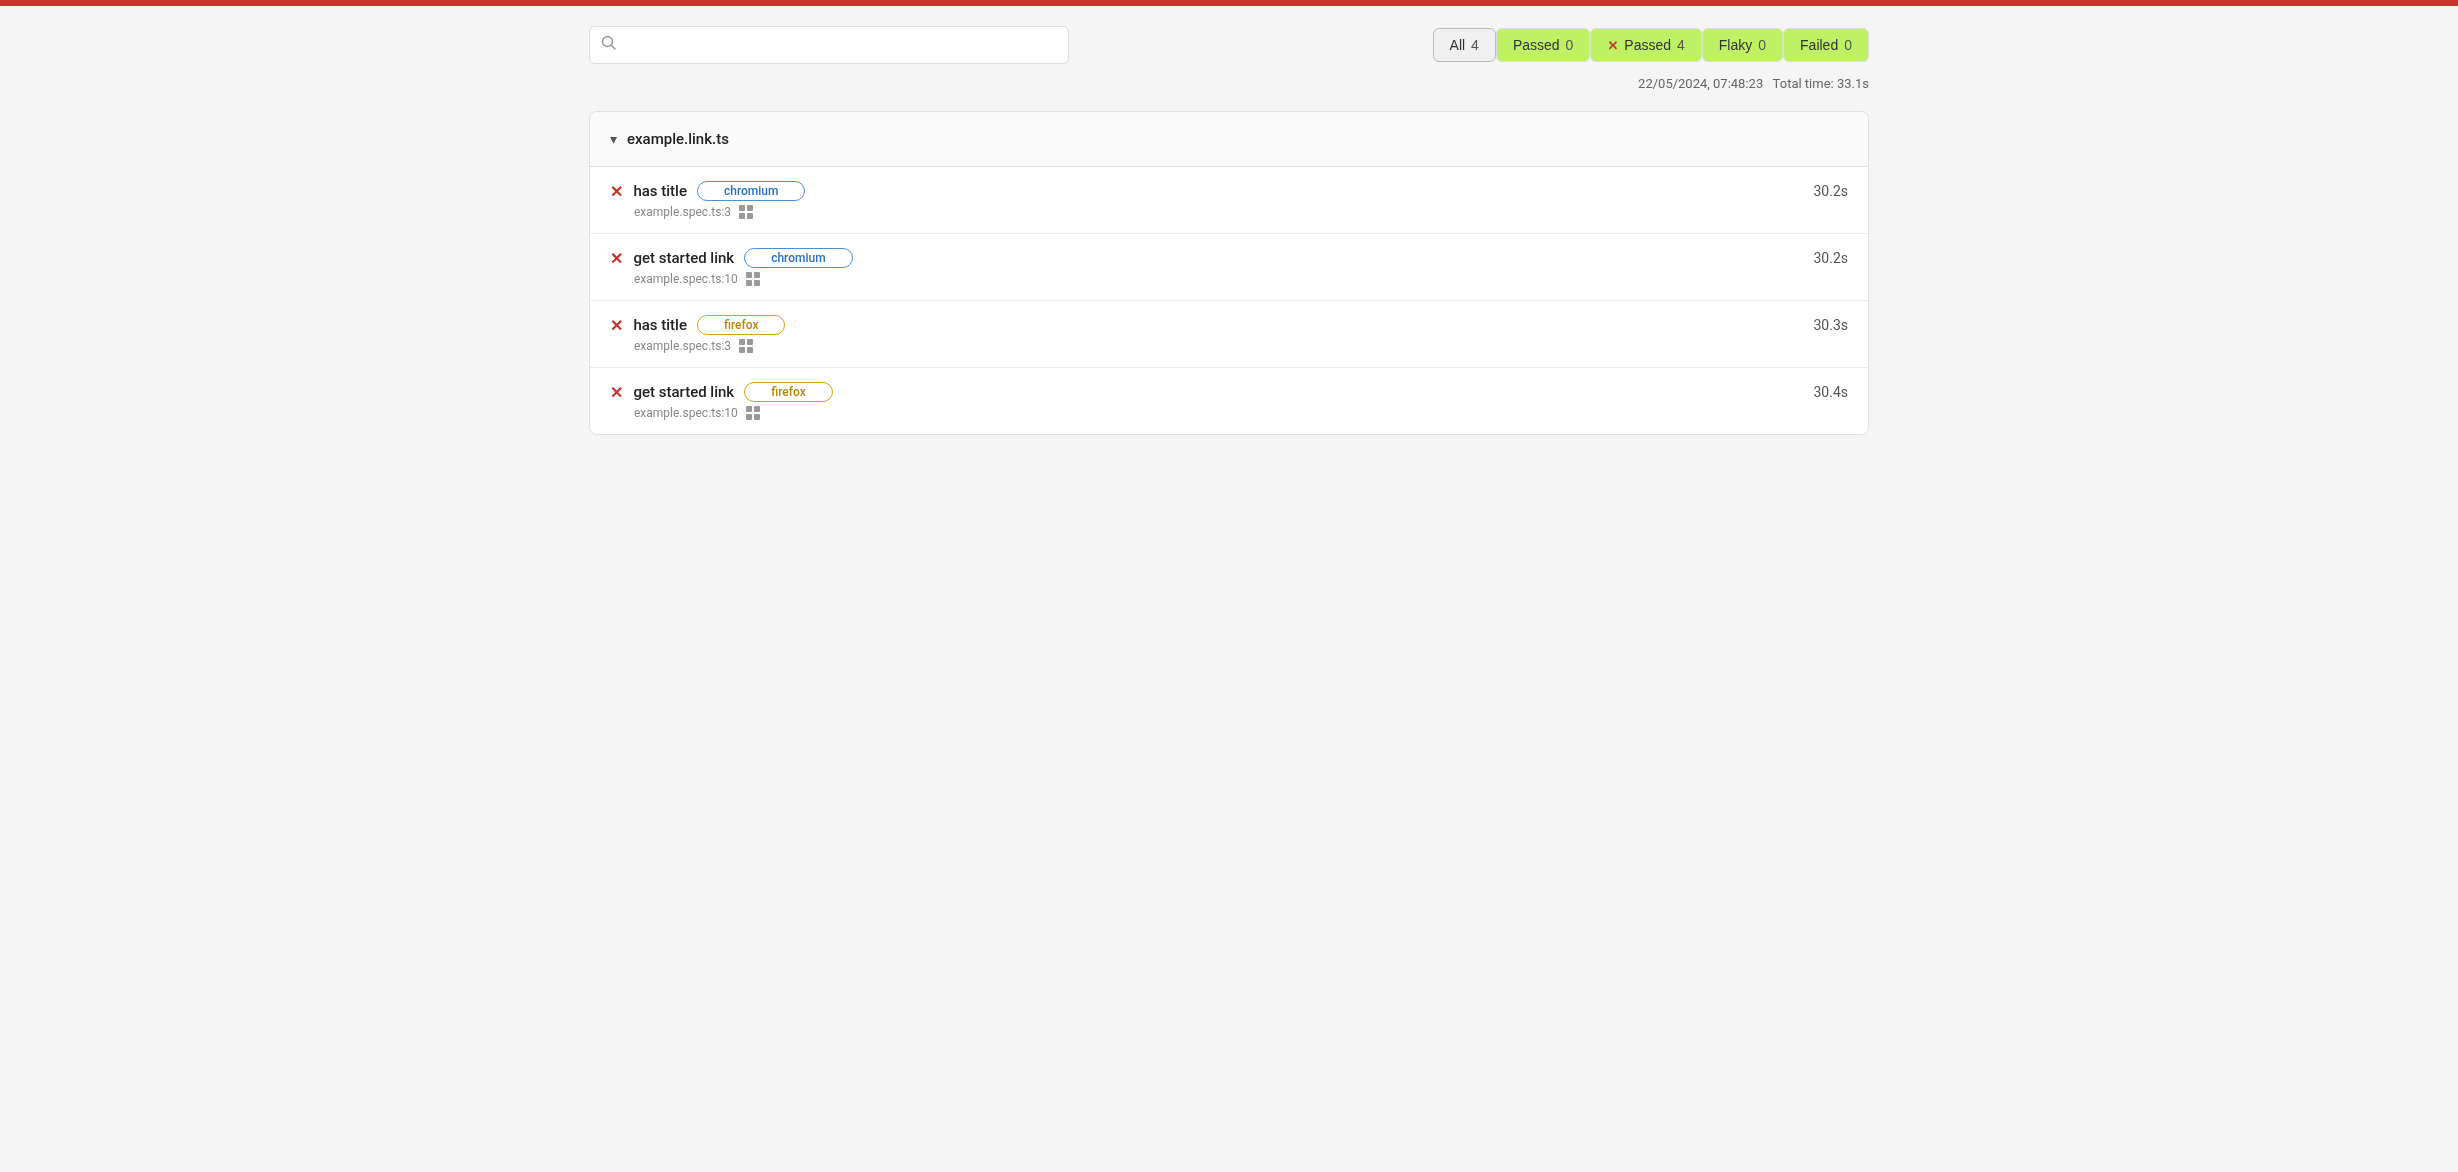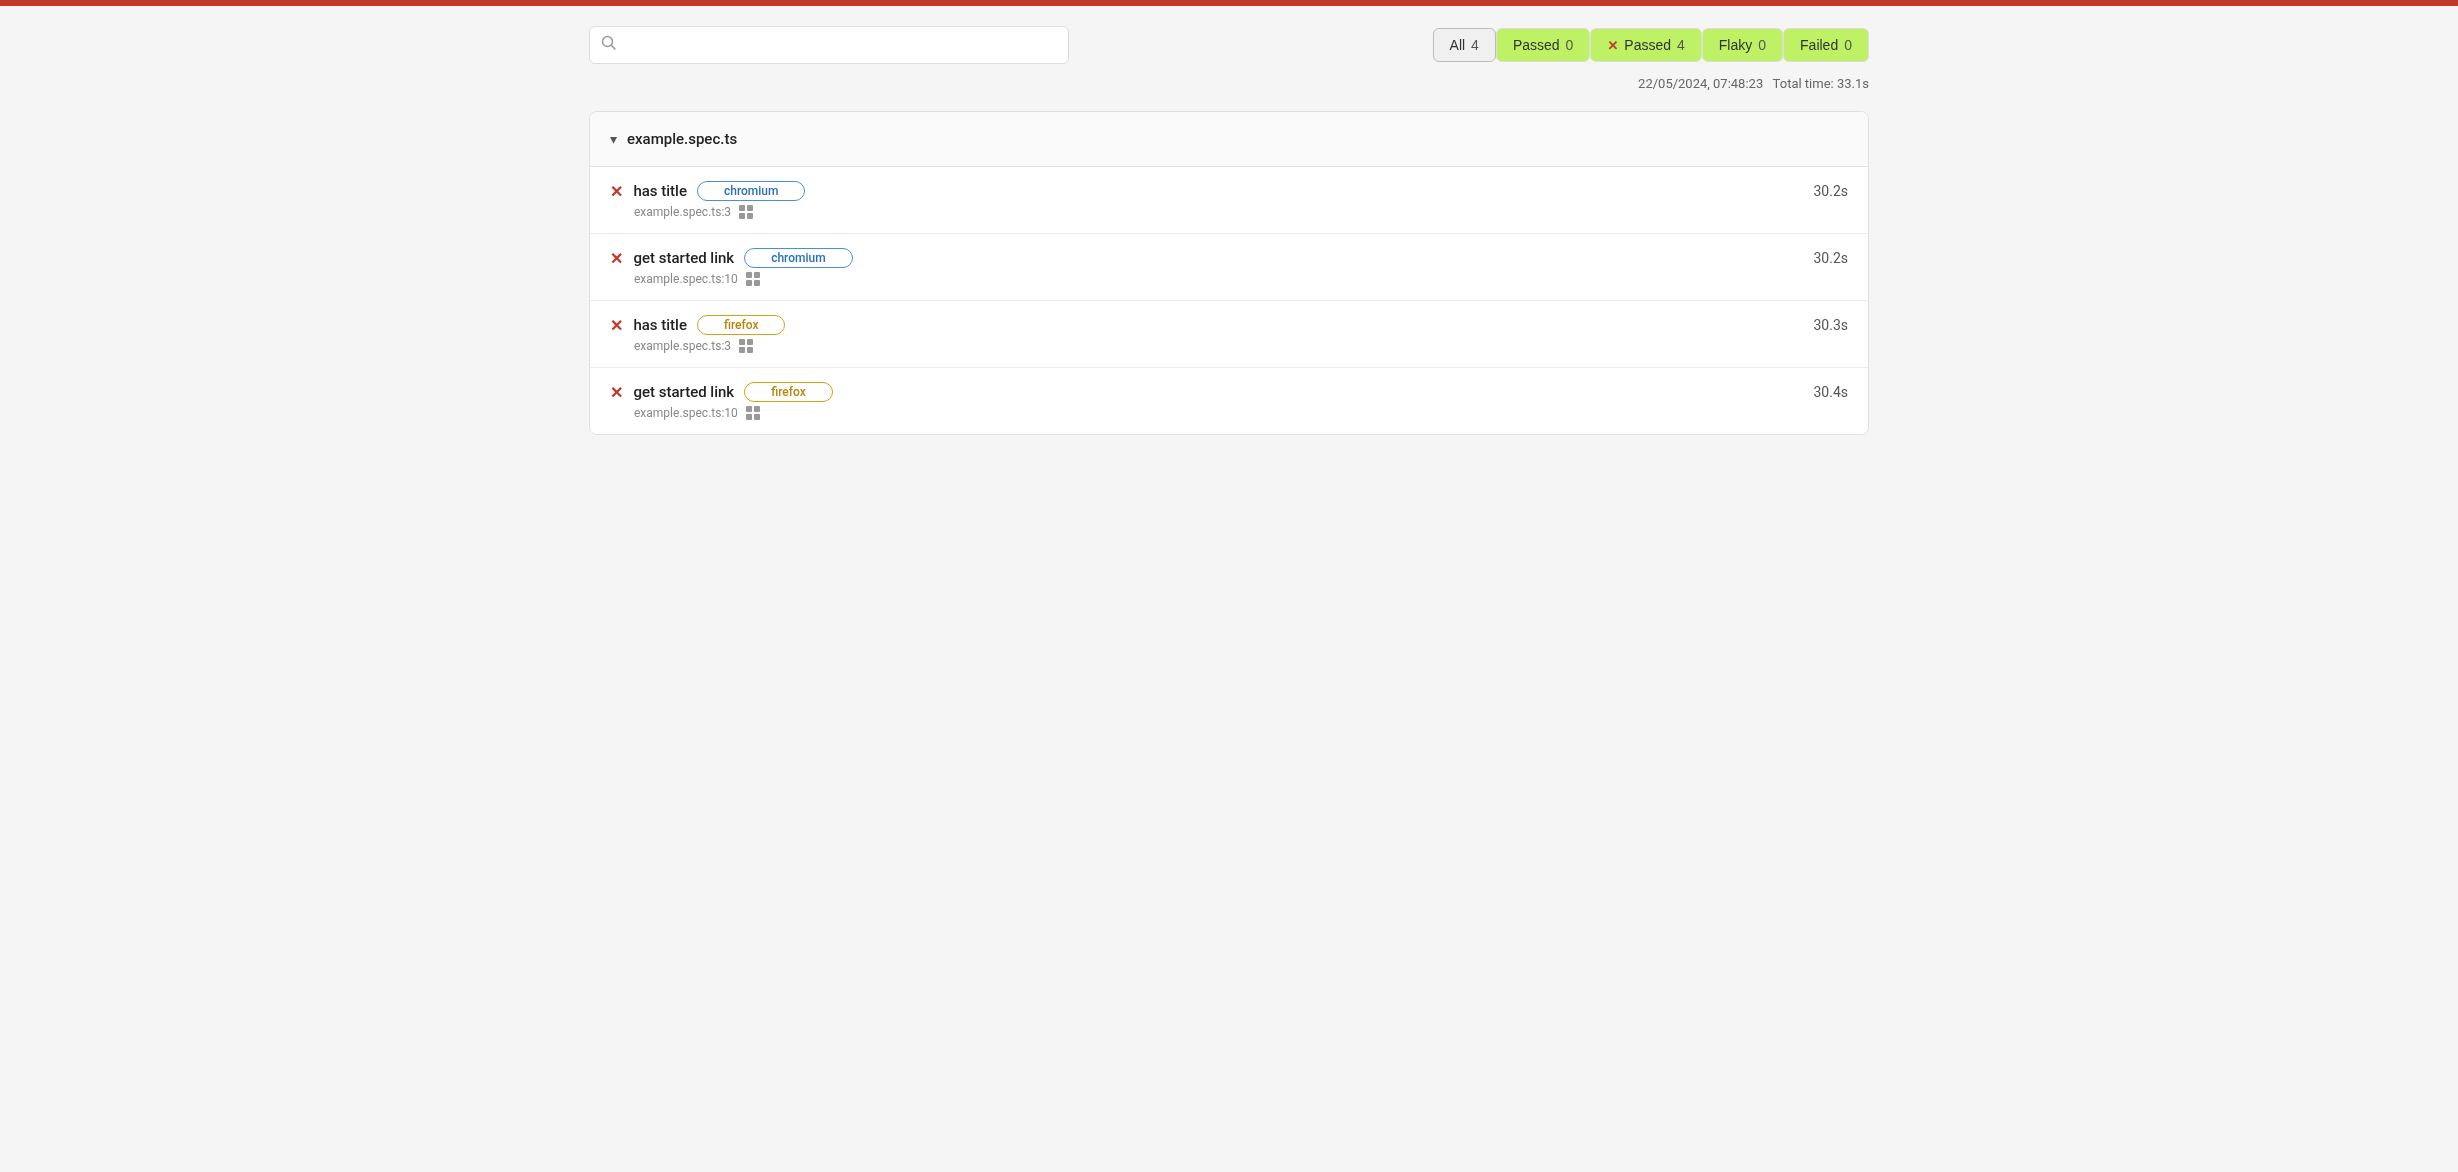--- a/index.html
+++ b/index.html
@@ -254,21 +254,21 @@
   </div>
 
   <div class="timestamp-row">
     <span>22/05/2024, 07:48:23</span>&nbsp;&nbsp;
     <span>Total time: 33.1s</span>
   </div>
 
   <div class="spec-container">
     <div class="spec-header">
       <span class="chevron-icon">▾</span>
-      <span class="spec-filename">example.spec.ts</span>
+      <span class="spec-filename">example.link.ts</span>
     </div>
 
     <div class="test-row">
       <div class="test-row-top">
         <div class="test-left">
           <span class="fail-x">✕</span>
           <span class="test-name">has title</span>
           <span class="browser-badge badge-chromium">chromium</span>
         </div>
         <span class="test-duration">30.2s</span>

